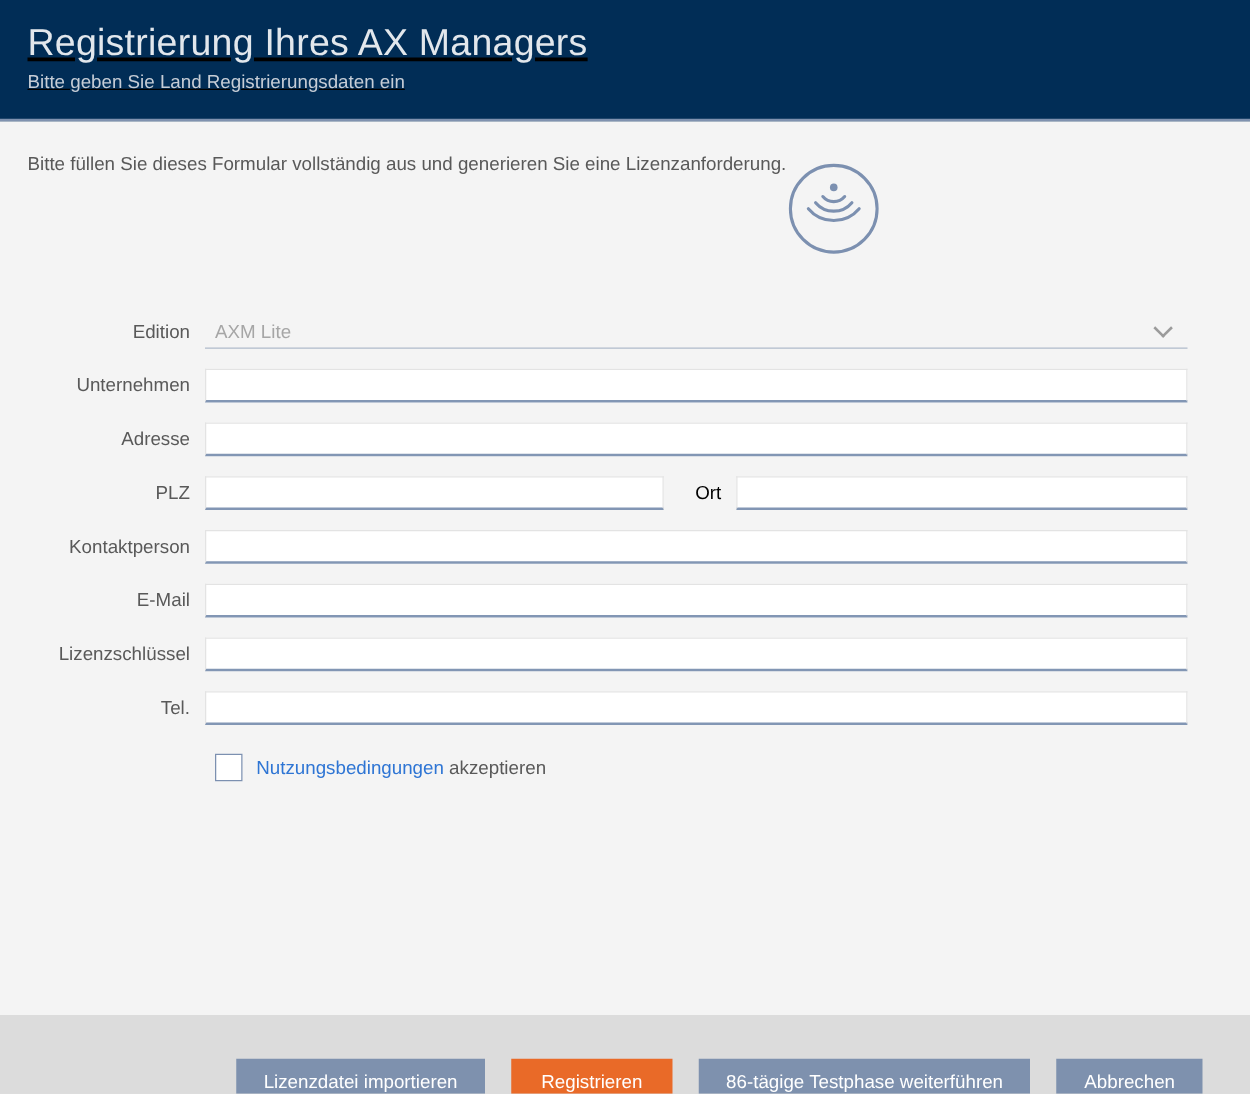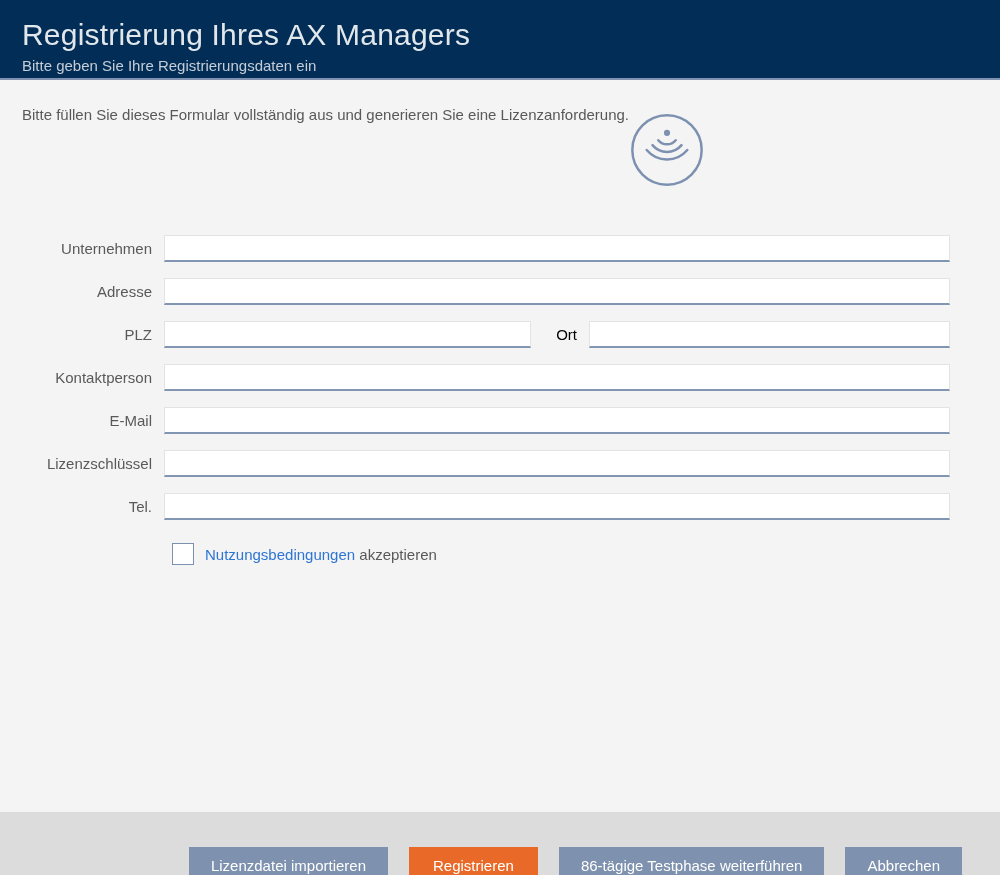--- a/index.html
+++ b/index.html
@@ -4,23 +4,24 @@
 <style>
   html,body{margin:0;padding:0;background:#bfbfbf;}
   .window{
     width:1000px;height:875px;
     font-family:"Liberation Sans","DejaVu Sans",sans-serif;
     display:flex;flex-direction:column;
     background:#F4F4F4;overflow:hidden;position:relative;
   }
   
   .hdr{
-    background:#012D56;height:80px;flex:0 0 auto;
+    background:#012D56;height:97px;flex:0 0 auto;
     padding:18px 22px 0 22px;box-sizing:border-box;
     border-bottom:2px solid #8092AF;
+    text-decoration:underline;
   }
   .hdr h1{
     margin:0;font-size:30px;font-weight:300;letter-spacing:.2px;
     color:#E2E7EC;line-height:34px;
   }
   .hdr .sub{
     margin-top:5px;font-size:15px;color:#C6CDD6;font-weight:400;
   }
   
   .bdy{flex:1 1 auto;padding:25px 22px 0 22px;box-sizing:border-box;}
@@ -75,40 +76,47 @@
   }
   .btn.primary{background:#E96A28;padding:0 24px;}
 </style>
 </head>
 <body>
 
 <div class="window">
 
   <header class="hdr">
     <h1>Registrierung Ihres AX Managers</h1>
-    <div class="sub">Bitte geben Sie Ihre Registrierungsdaten ein</div>
+    <div class="sub">Bitte geben Sie Land Registrierungsdaten ein</div>
   </header>
 
   <div class="bdy">
 
     <div class="intro-row">
       <p>Bitte füllen Sie dieses Formular vollständig aus und generieren Sie eine Lizenzanforderung.</p>
       <div class="badge">
         <svg width="76" height="76" viewBox="0 0 80 80">
           <circle cx="40" cy="40" r="36.5" fill="none" stroke="#7C90B0" stroke-width="2.6"></circle>
           <circle cx="40" cy="22" r="3.2" fill="#7C90B0"></circle>
           <path d="M 30.8 29.7 A 12 12 0 0 0 49.2 29.7" fill="none" stroke="#7C90B0" stroke-width="2.6" stroke-linecap="round"></path>
           <path d="M 24.7 34.9 A 20 20 0 0 0 55.3 34.9" fill="none" stroke="#7C90B0" stroke-width="2.6" stroke-linecap="round"></path>
           <path d="M 18.6 40 A 28 28 0 0 0 61.4 40" fill="none" stroke="#7C90B0" stroke-width="2.6" stroke-linecap="round"></path>
         </svg>
       </div>
     </div>
 
     <div class="form">
 
+      <div class="row">
+        <label class="flabel">Edition</label>
+        <div class="select disabled">
+          <span class="val">AXM Lite</span>
+          <span class="chev"></span>
+        </div>
+      </div>
 
       <div class="row">
         <label class="flabel">Unternehmen</label>
         <input class="tinput" type="text" value="" style="">
       </div>
 
       <div class="row">
         <label class="flabel">Adresse</label>
         <input class="tinput" type="text" value="" style="">
       </div>

